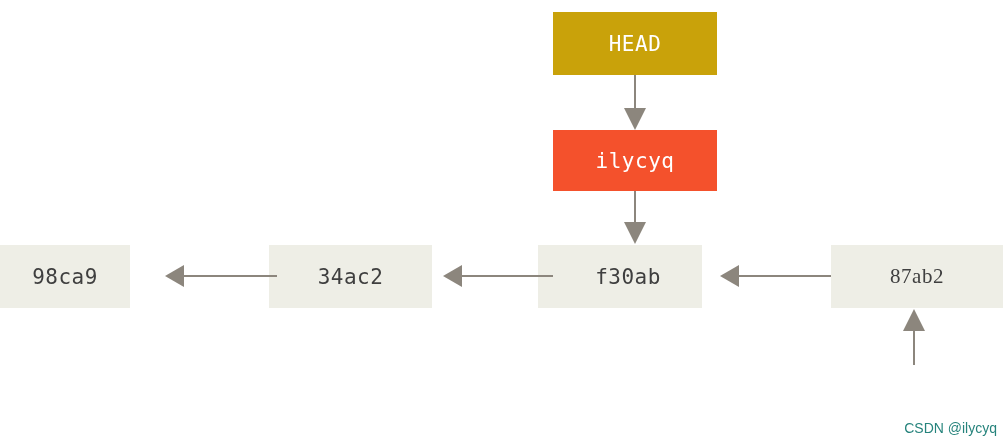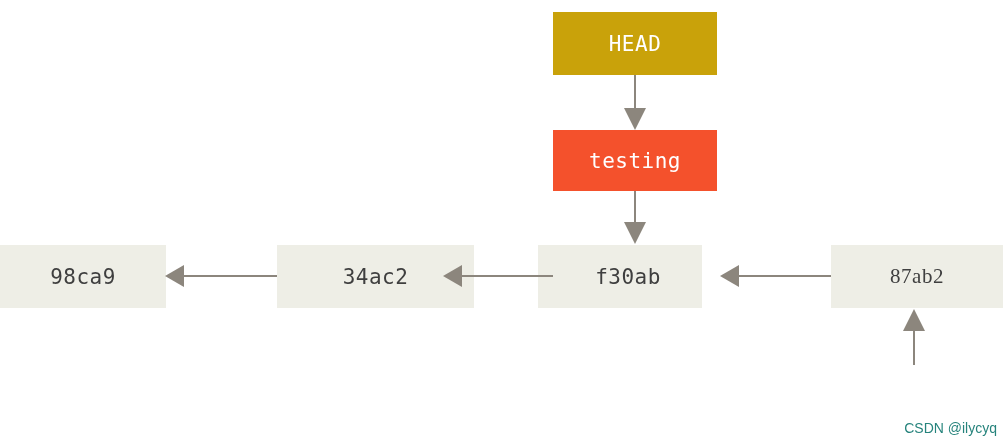--- a/index.html
+++ b/index.html
@@ -88,42 +88,42 @@
     color: #0f766e;
     opacity: 0.9;
     white-space: nowrap;
   }
 </style>
 </head>
 <body>
 
 <div id="canvas">
 
-  <div class="node commit" style="left:0px;   top:245px; width:166px; height:63px;">
+  <div class="node commit" style="left:0px;   top:245px; width:130px; height:63px;">
     <span>98ca9</span>
   </div>
 
-  <div class="node commit" style="left:277px; top:245px; width:197px; height:63px;text-align:right;">
+  <div class="node commit" style="left:269px; top:245px; width:163px; height:63px;text-align:right;">
     <span>34ac2</span>
   </div>
 
   <div class="node commit" style="left:538px; top:245px; width:164px; height:63px;padding-left:16px;">
     <span>f30ab</span>
   </div>
 
   <div class="node commit" style="left:831px; top:245px; width:172px; height:63px;font-family:Liberation Serif, serif;">
     <span>87ab2</span>
   </div>
 
   <div class="node ref ref-head" style="left:553px; top:12px; width:164px; height:63px;">
     <span>HEAD</span>
   </div>
 
   <div class="node ref ref-branch" style="left:553px; top:130px; width:164px; height:61px;">
-    <span>testing</span>
+    <span>ilycyq</span>
   </div>
 
 
   <div class="arrow-line-v" style="left:634px; top:75px; height:37px;"></div>
   <div class="arrow-head-down" style="left:624px; top:108px;"></div>
 
   <div class="arrow-line-v" style="left:634px; top:191px; height:33px;"></div>
   <div class="arrow-head-down" style="left:624px; top:222px;"></div>
 
   <div class="arrow-line-v" style="left:913px; top:330px; height:35px;"></div>

